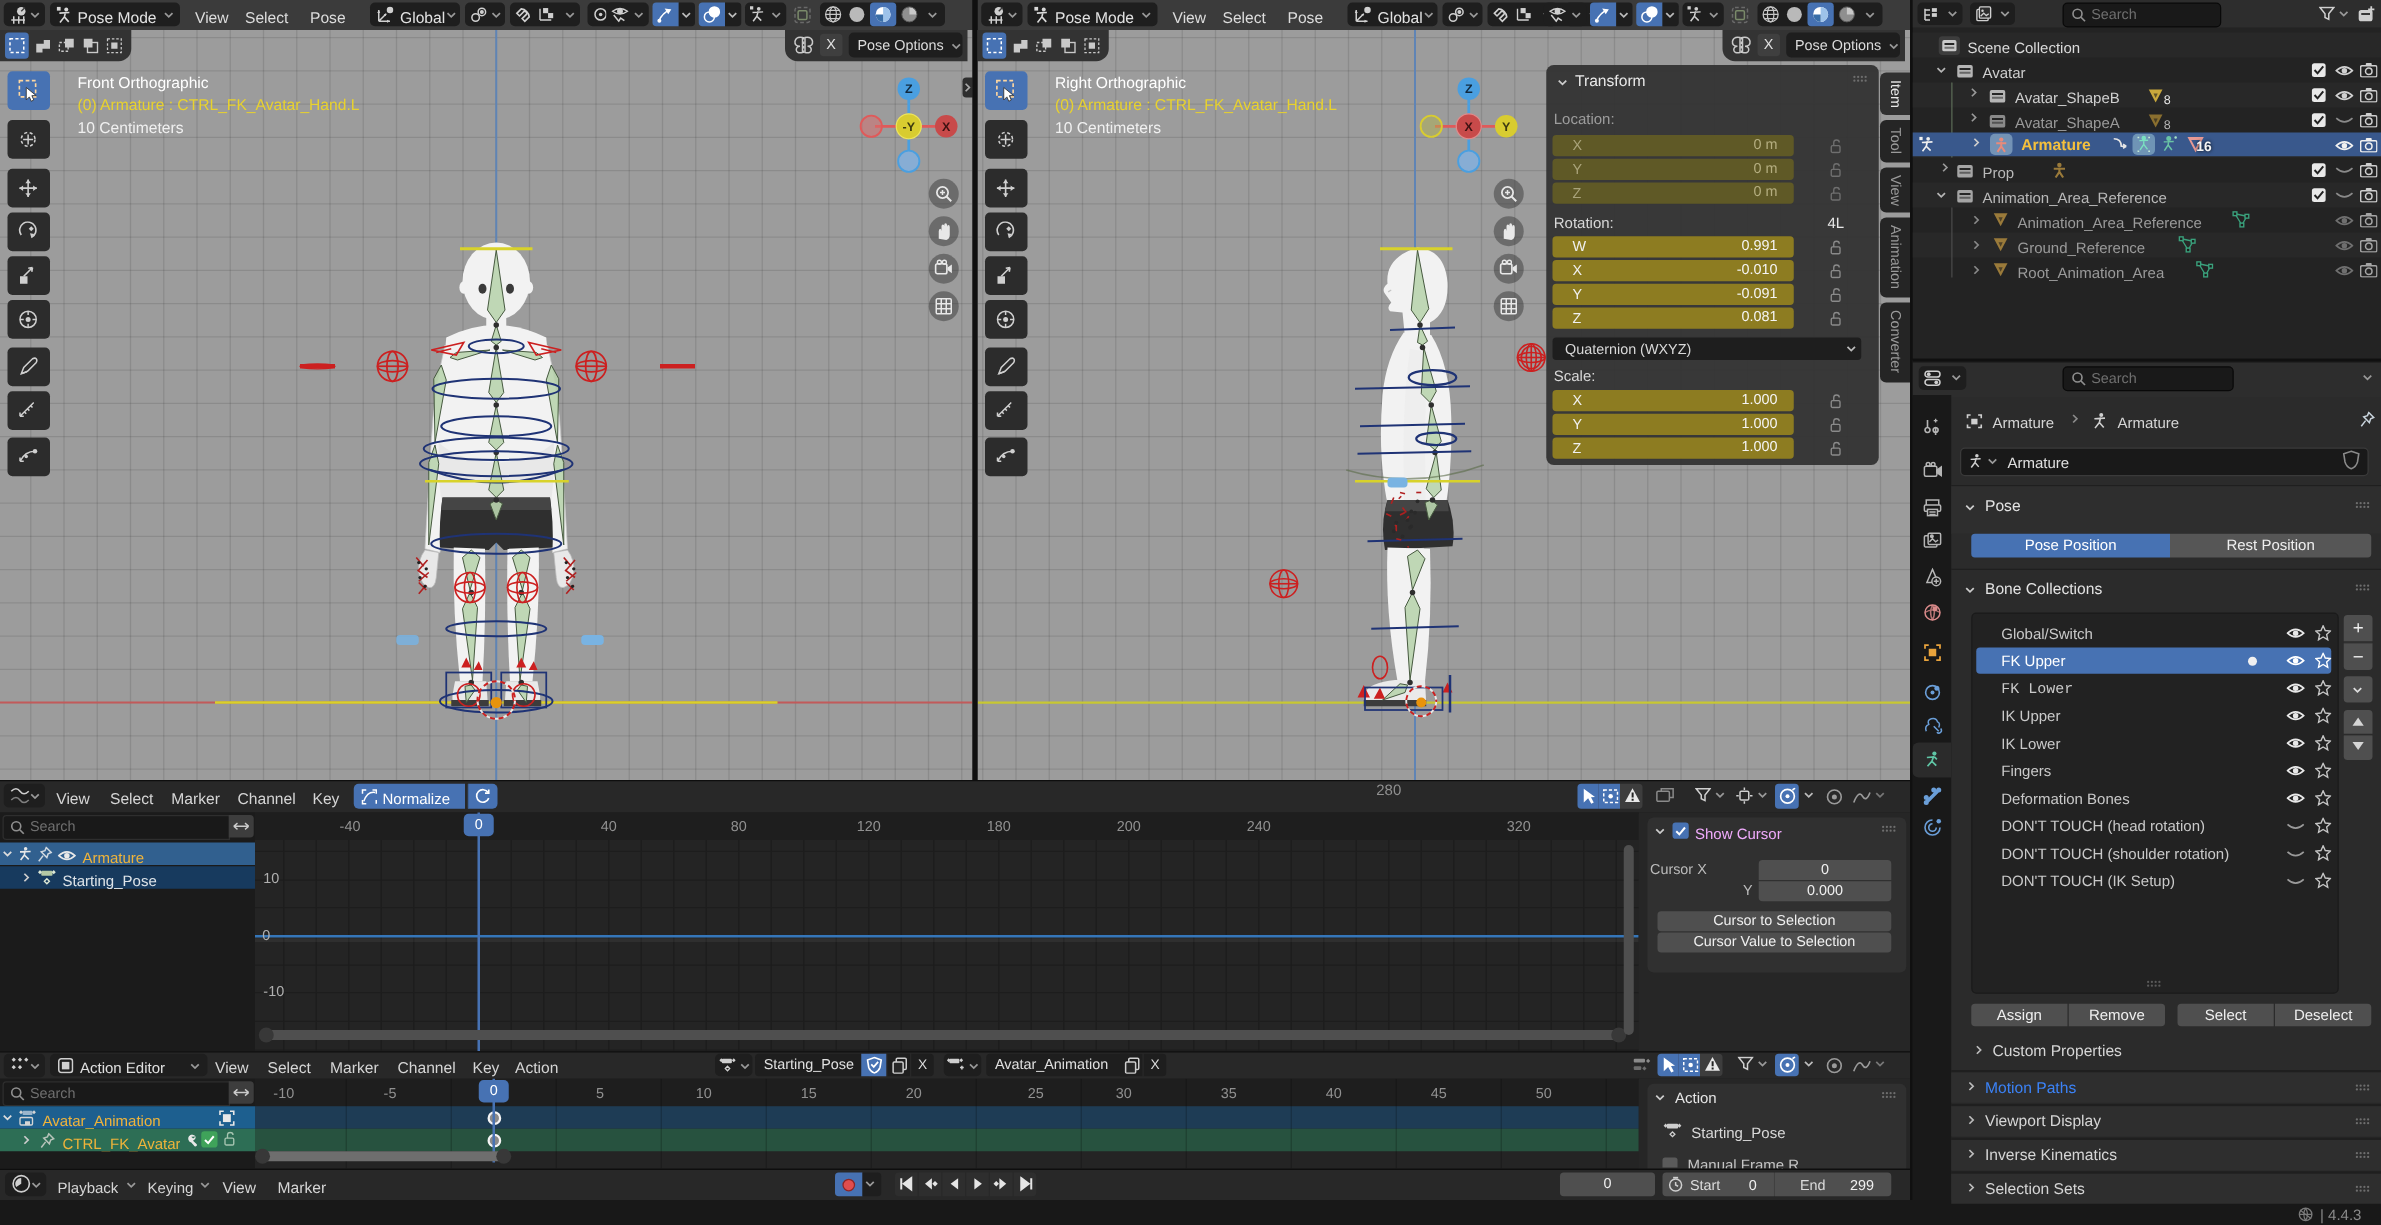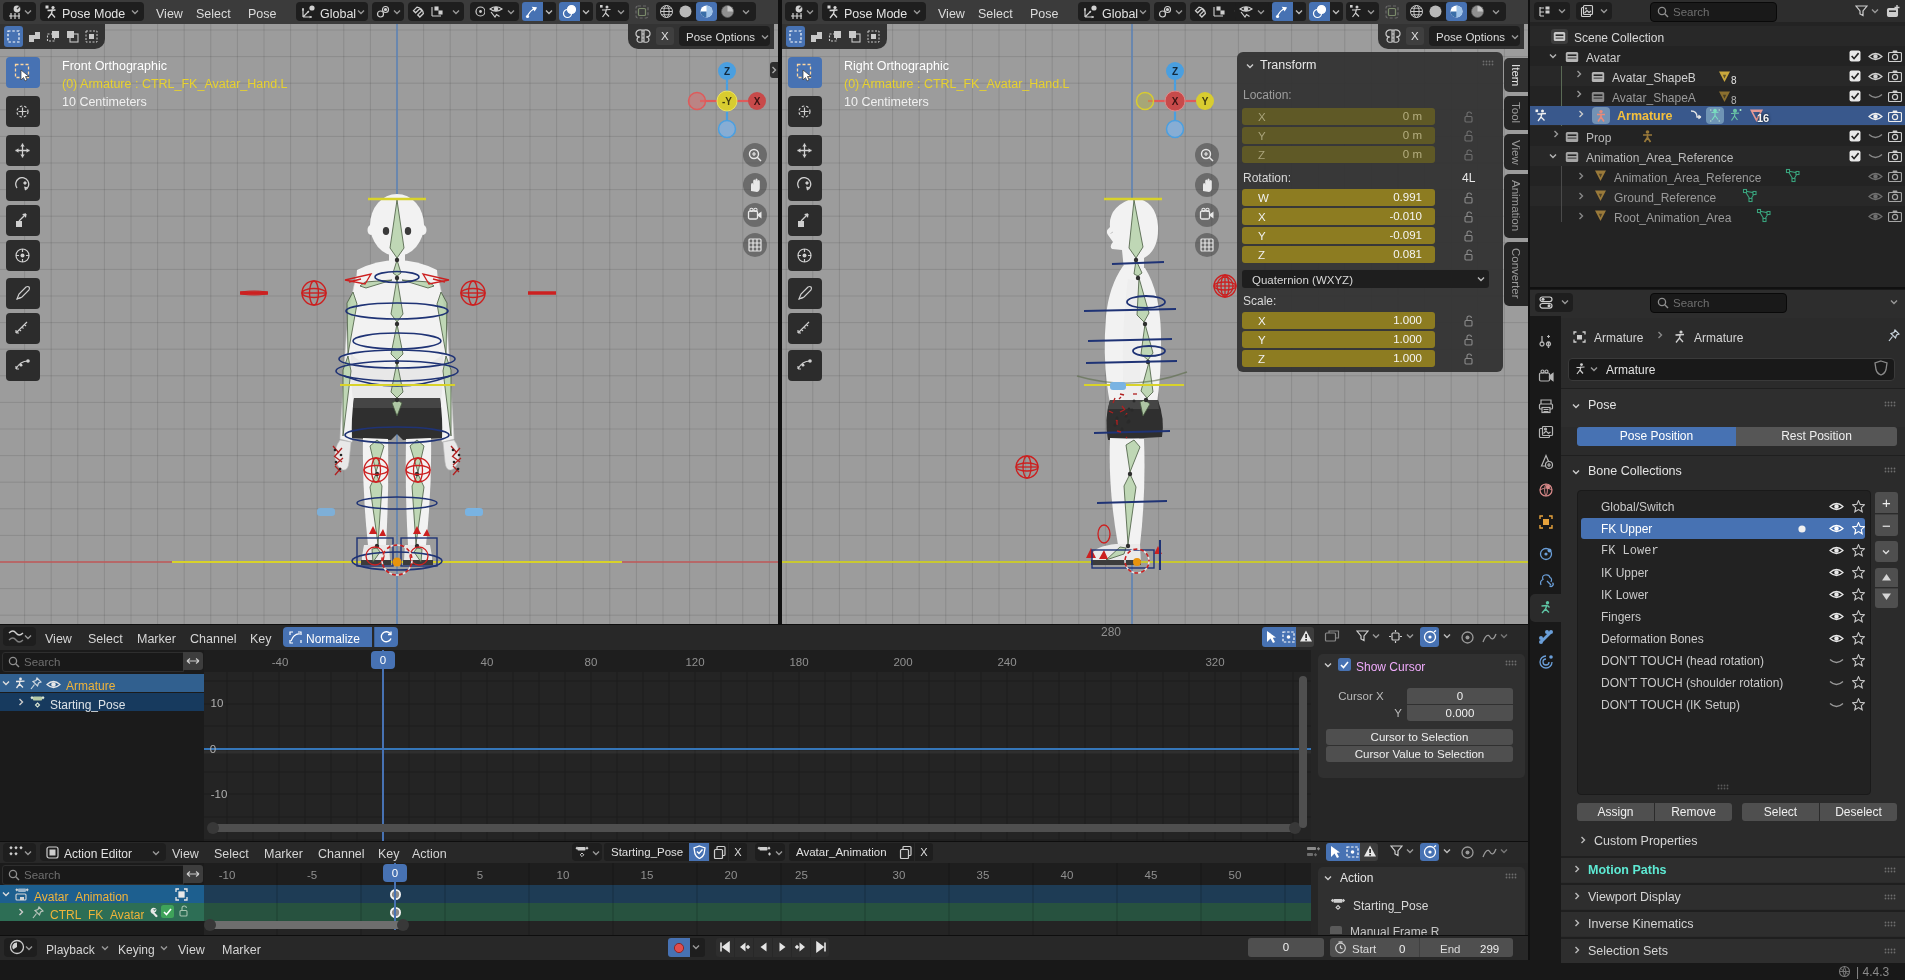--- a/index.html
+++ b/index.html
@@ -1184,21 +1184,21 @@
       <circle cx="4.5" cy="1.5" r="0.9" fill="#6e6e6e"></circle>
       <circle cx="7.5" cy="1.5" r="0.9" fill="#6e6e6e"></circle>
       <circle cx="10.5" cy="1.5" r="0.9" fill="#6e6e6e"></circle>
       <circle cx="1.5" cy="4.5" r="0.9" fill="#6e6e6e"></circle>
       <circle cx="4.5" cy="4.5" r="0.9" fill="#6e6e6e"></circle>
       <circle cx="7.5" cy="4.5" r="0.9" fill="#6e6e6e"></circle>
       <circle cx="10.5" cy="4.5" r="0.9" fill="#6e6e6e"></circle>
     </svg>
     <div class="abs" style="left:1407px;top:688px;width:106px;height:16px;background:#4f4f4f;border-radius:3px 3px 0 0;color:#f0f0f0;font-size:11.5px;text-align:center;line-height:16px">0</div>
     <div class="abs" style="left:1407px;top:705px;width:106px;height:16px;background:#4f4f4f;border-radius:0 0 3px 3px;color:#f0f0f0;font-size:11.5px;text-align:center;line-height:16px">0.000</div>
-    <div class="abs" style="left:1320px;top:690px;width:82px;text-align:center;font-size:11.5px;color:#bbbbbb">Cursor X</div>
+    <div class="abs" style="left:1320px;top:690px;width:82px;text-align:left;font-size:11.5px;color:#bbbbbb">Cursor X</div>
     <div class="abs" style="left:1320px;top:707px;width:82px;text-align:right;font-size:11.5px;color:#bbbbbb">Y</div>
     <div class="abs btn" style="left:1326px;top:729px;width:187px;height:16px;font-size:11.5px">Cursor to Selection</div>
     <div class="abs btn" style="left:1326px;top:746px;width:187px;height:16px;font-size:11.5px">Cursor Value to Selection</div>
     <div class="abs " style="left:0px;top:841px;width:1528px;height:94px;background:#242424;"></div>
     <div class="abs " style="left:0px;top:841px;width:1528px;height:22px;background:#282828;border-bottom:1px solid #1a1a1a;"></div>
     <div class="abs pill" style="left:3px;top:843px;width:33px;height:19px"></div>
     <svg class="abs" style="left:8px;top:844px;" width="16" height="16" viewBox="0 0 16 16">
       <g fill="#cfcfcf">
         <path d="M3 2 l1.7 1.7 L3 5.4 L1.3 3.7 Z M8 2 l1.7 1.7 L8 5.4 L6.3 3.7 Z M13 2 l1.7 1.7 L13 5.4 L11.3 3.7 Z M3 8 l1.7 1.7 L3 11.4 L1.3 9.7 Z M8 8 l1.7 1.7 L8 11.4 L6.3 9.7 Z"></path>
       </g>
@@ -1327,21 +1327,21 @@
     <svg class="abs" style="left:186px;top:869px;" width="14" height="10" viewBox="0 0 14 10">
       <path d="M1 5 L13 5 M1 5 l3 -2.5 M1 5 l3 2.5 M13 5 l-3 -2.5 M13 5 l-3 2.5" stroke="#ccc" stroke-width="1.1" fill="none"></path>
     </svg>
     <div class="abs " style="left:204px;top:863px;width:1107px;height:22px;background:#1e1e1e;"></div>
     <div class="abs" style="left:207px;top:869px;width:40px;text-align:center;font-size:11.5px;color:#909090">-10</div>
     <div class="abs" style="left:292px;top:869px;width:40px;text-align:center;font-size:11.5px;color:#909090">-5</div>
     <div class="abs" style="left:460px;top:869px;width:40px;text-align:center;font-size:11.5px;color:#909090">5</div>
     <div class="abs" style="left:543px;top:869px;width:40px;text-align:center;font-size:11.5px;color:#909090">10</div>
     <div class="abs" style="left:627px;top:869px;width:40px;text-align:center;font-size:11.5px;color:#909090">15</div>
     <div class="abs" style="left:711px;top:869px;width:40px;text-align:center;font-size:11.5px;color:#909090">20</div>
-    <div class="abs" style="left:795px;top:869px;width:40px;text-align:left;font-size:11.5px;color:#909090">25</div>
+    <div class="abs" style="left:795px;top:869px;width:40px;text-align:right;font-size:11.5px;color:#909090">25</div>
     <div class="abs" style="left:879px;top:869px;width:40px;text-align:center;font-size:11.5px;color:#909090">30</div>
     <div class="abs" style="left:963px;top:869px;width:40px;text-align:center;font-size:11.5px;color:#909090">35</div>
     <div class="abs" style="left:1047px;top:869px;width:40px;text-align:center;font-size:11.5px;color:#909090">40</div>
     <div class="abs" style="left:1131px;top:869px;width:40px;text-align:center;font-size:11.5px;color:#909090">45</div>
     <div class="abs" style="left:1215px;top:869px;width:40px;text-align:center;font-size:11.5px;color:#909090">50</div>
     <div class="abs " style="left:0px;top:885px;width:204px;height:18px;background:#1d5f8f;"></div>
     <svg class="abs" style="left:2px;top:891px;" width="8" height="6" viewBox="0 0 8 6">
       <path d="M1 1.5 L4 4.5 L7 1.5" stroke="#ddd" stroke-width="1.4" fill="none"></path>
     </svg>
     <svg class="abs" style="left:14px;top:888px;" width="16" height="13" viewBox="0 0 16 13">
@@ -2102,21 +2102,21 @@
     <div class="abs btn" style="left:1820px;top:803px;width:77px;height:18px;border-radius:0 3px 3px 0">Deselect</div>
     <svg class="abs" style="left:1580px;top:836px;" width="6" height="8" viewBox="0 0 6 8">
       <path d="M1.5 1 L4.5 4 L1.5 7" stroke="#bbb" stroke-width="1.4" fill="none"></path>
     </svg>
     <div class="abs" style="left:1594px;top:835px;font-size:12.5px;color:#d5d5d5;font-weight:400;white-space:nowrap;line-height:1;">Custom Properties</div>
     <div class="abs " style="left:1561px;top:856px;width:344px;height:2px;background:#1f1f1f;"></div>
     <div class="abs " style="left:1561px;top:858px;width:344px;height:24px;background:#2e2e2e;"></div>
     <svg class="abs" style="left:1574px;top:865px;" width="6" height="8" viewBox="0 0 6 8">
       <path d="M1.5 1 L4.5 4 L1.5 7" stroke="#bbb" stroke-width="1.4" fill="none"></path>
     </svg>
-    <div class="abs" style="left:1588px;top:864px;font-size:12.5px;color:#5eead4;font-weight:700;white-space:nowrap;line-height:1;">Motion Paths</div>
+    <div class="abs" style="left:1588px;top:864px;font-size:12.5px;color:#3b82f6;font-weight:400;white-space:nowrap;line-height:1;">Motion Paths</div>
     <svg class="abs" style="left:1884px;top:867px;" width="12" height="6" viewBox="0 0 12 6">
       <circle cx="1.5" cy="1.5" r="0.9" fill="#6e6e6e"></circle>
       <circle cx="4.5" cy="1.5" r="0.9" fill="#6e6e6e"></circle>
       <circle cx="7.5" cy="1.5" r="0.9" fill="#6e6e6e"></circle>
       <circle cx="10.5" cy="1.5" r="0.9" fill="#6e6e6e"></circle>
       <circle cx="1.5" cy="4.5" r="0.9" fill="#6e6e6e"></circle>
       <circle cx="4.5" cy="4.5" r="0.9" fill="#6e6e6e"></circle>
       <circle cx="7.5" cy="4.5" r="0.9" fill="#6e6e6e"></circle>
       <circle cx="10.5" cy="4.5" r="0.9" fill="#6e6e6e"></circle>
     </svg>

